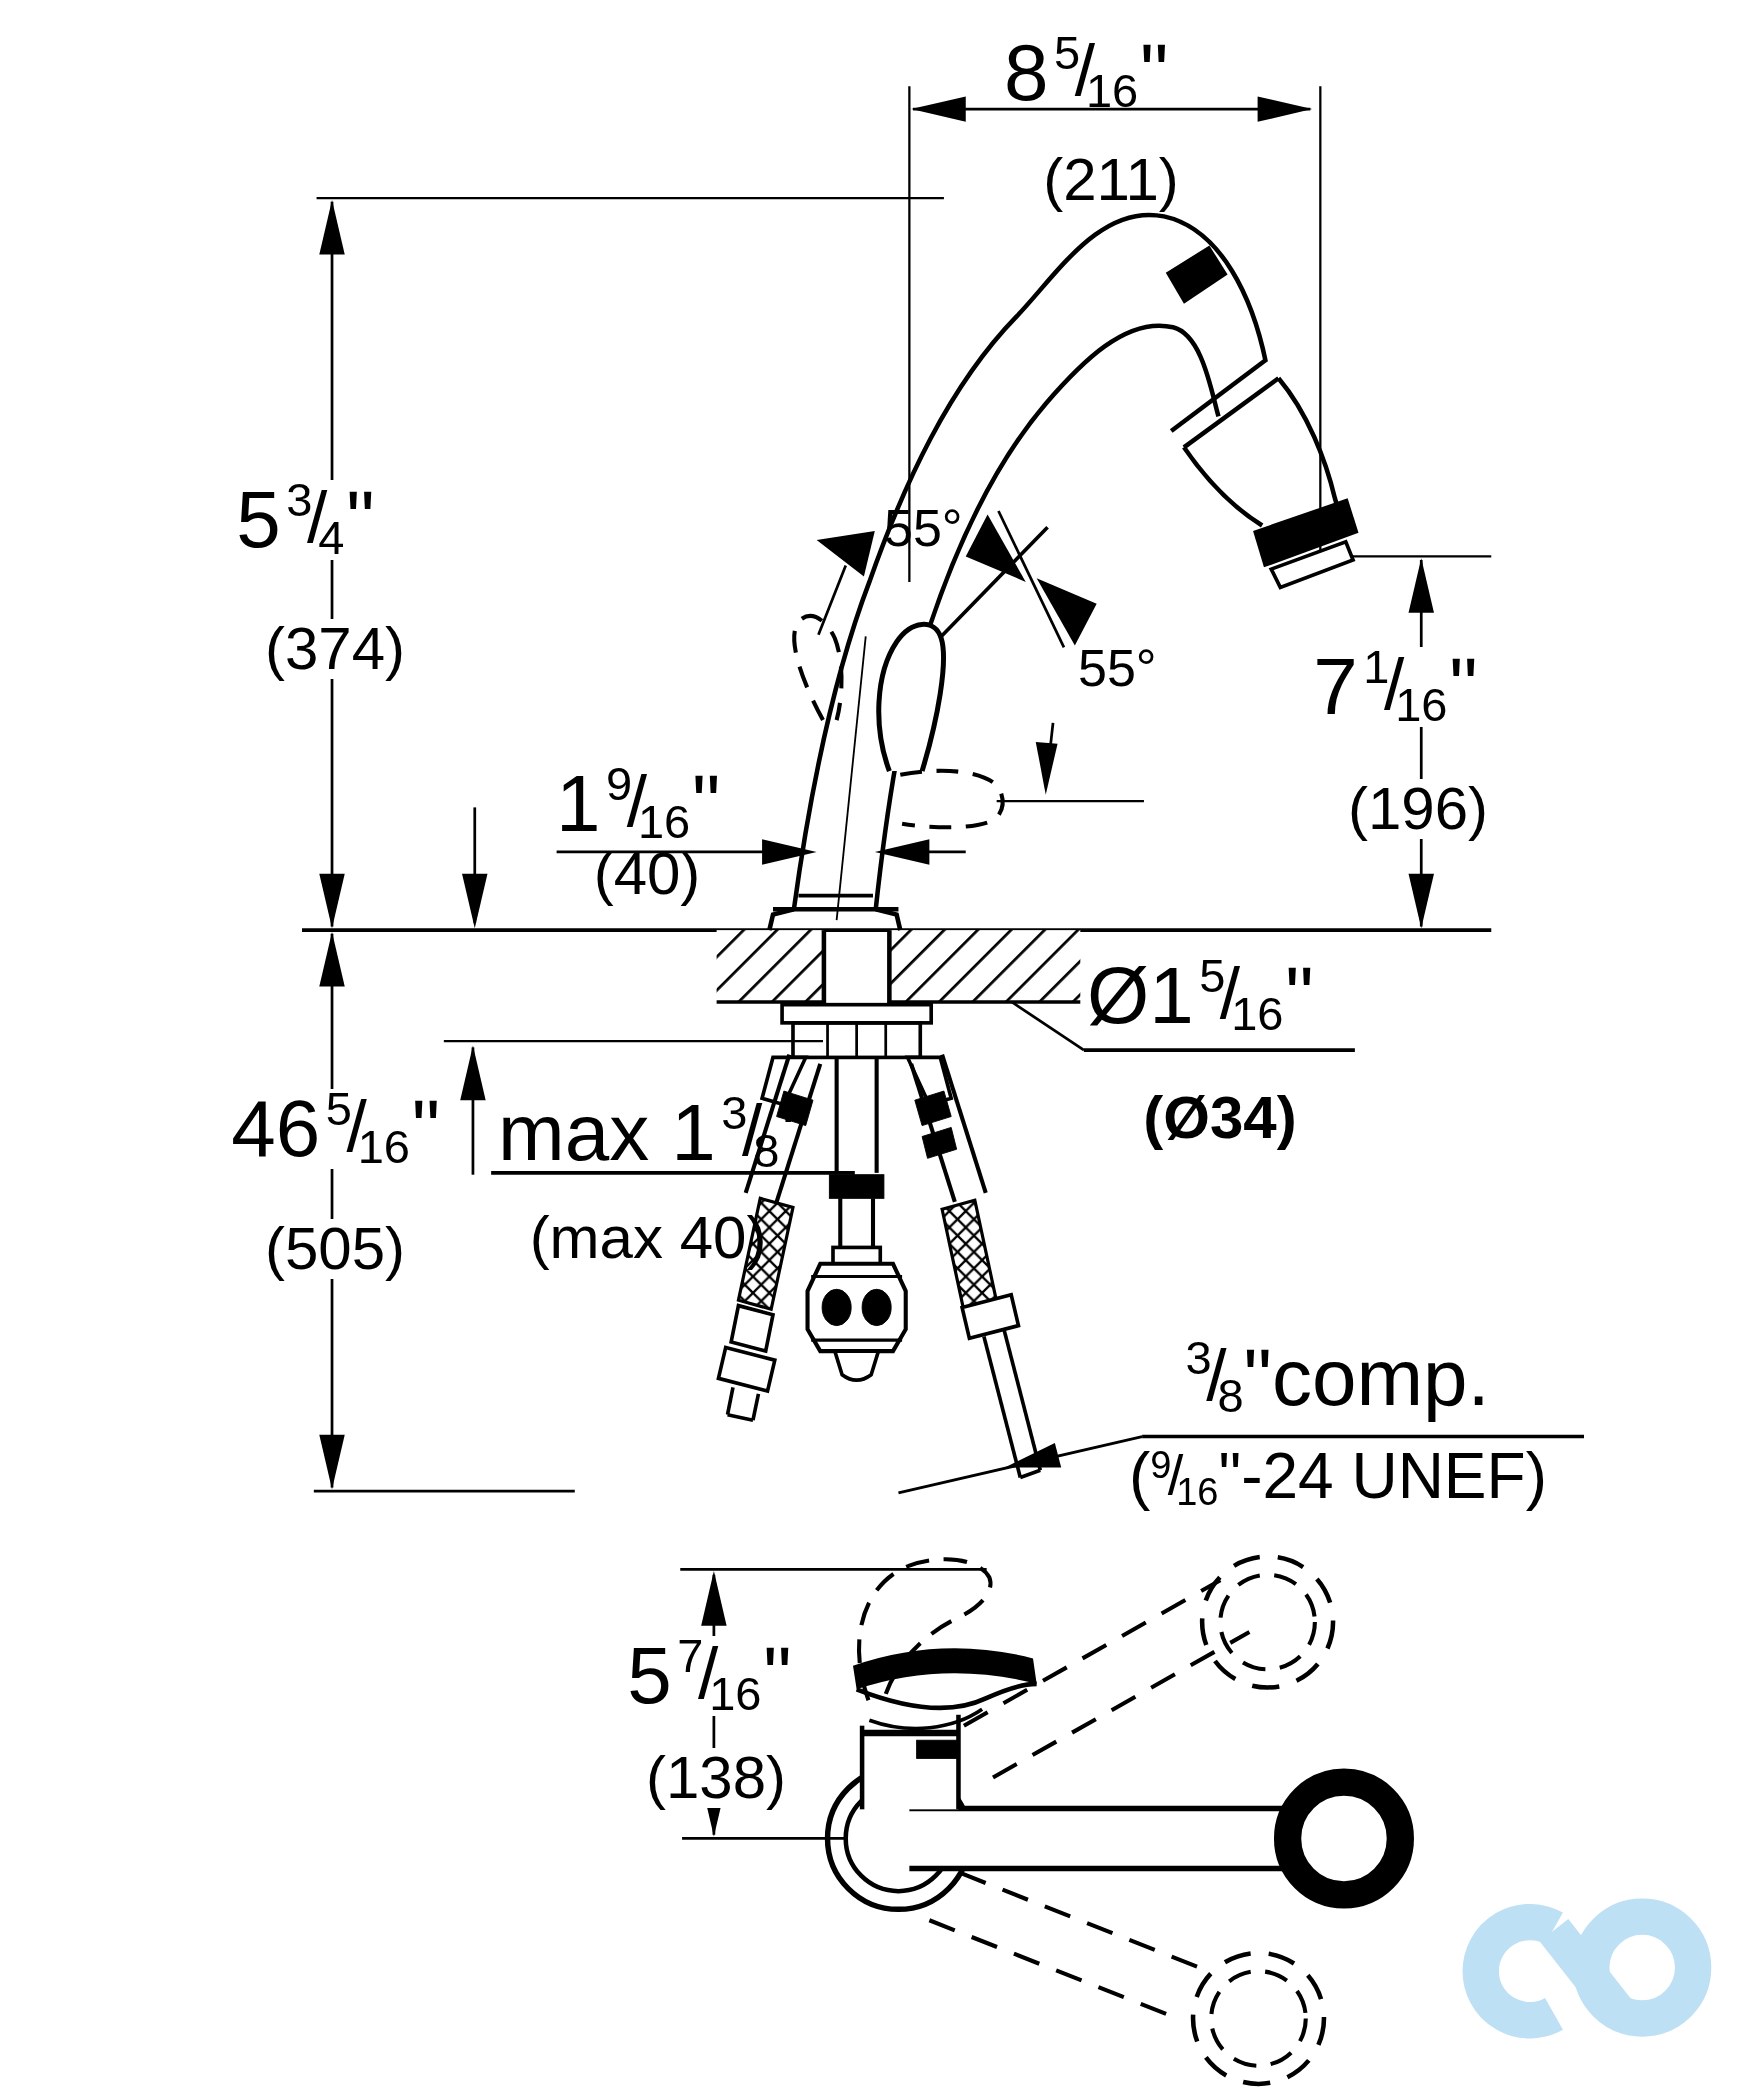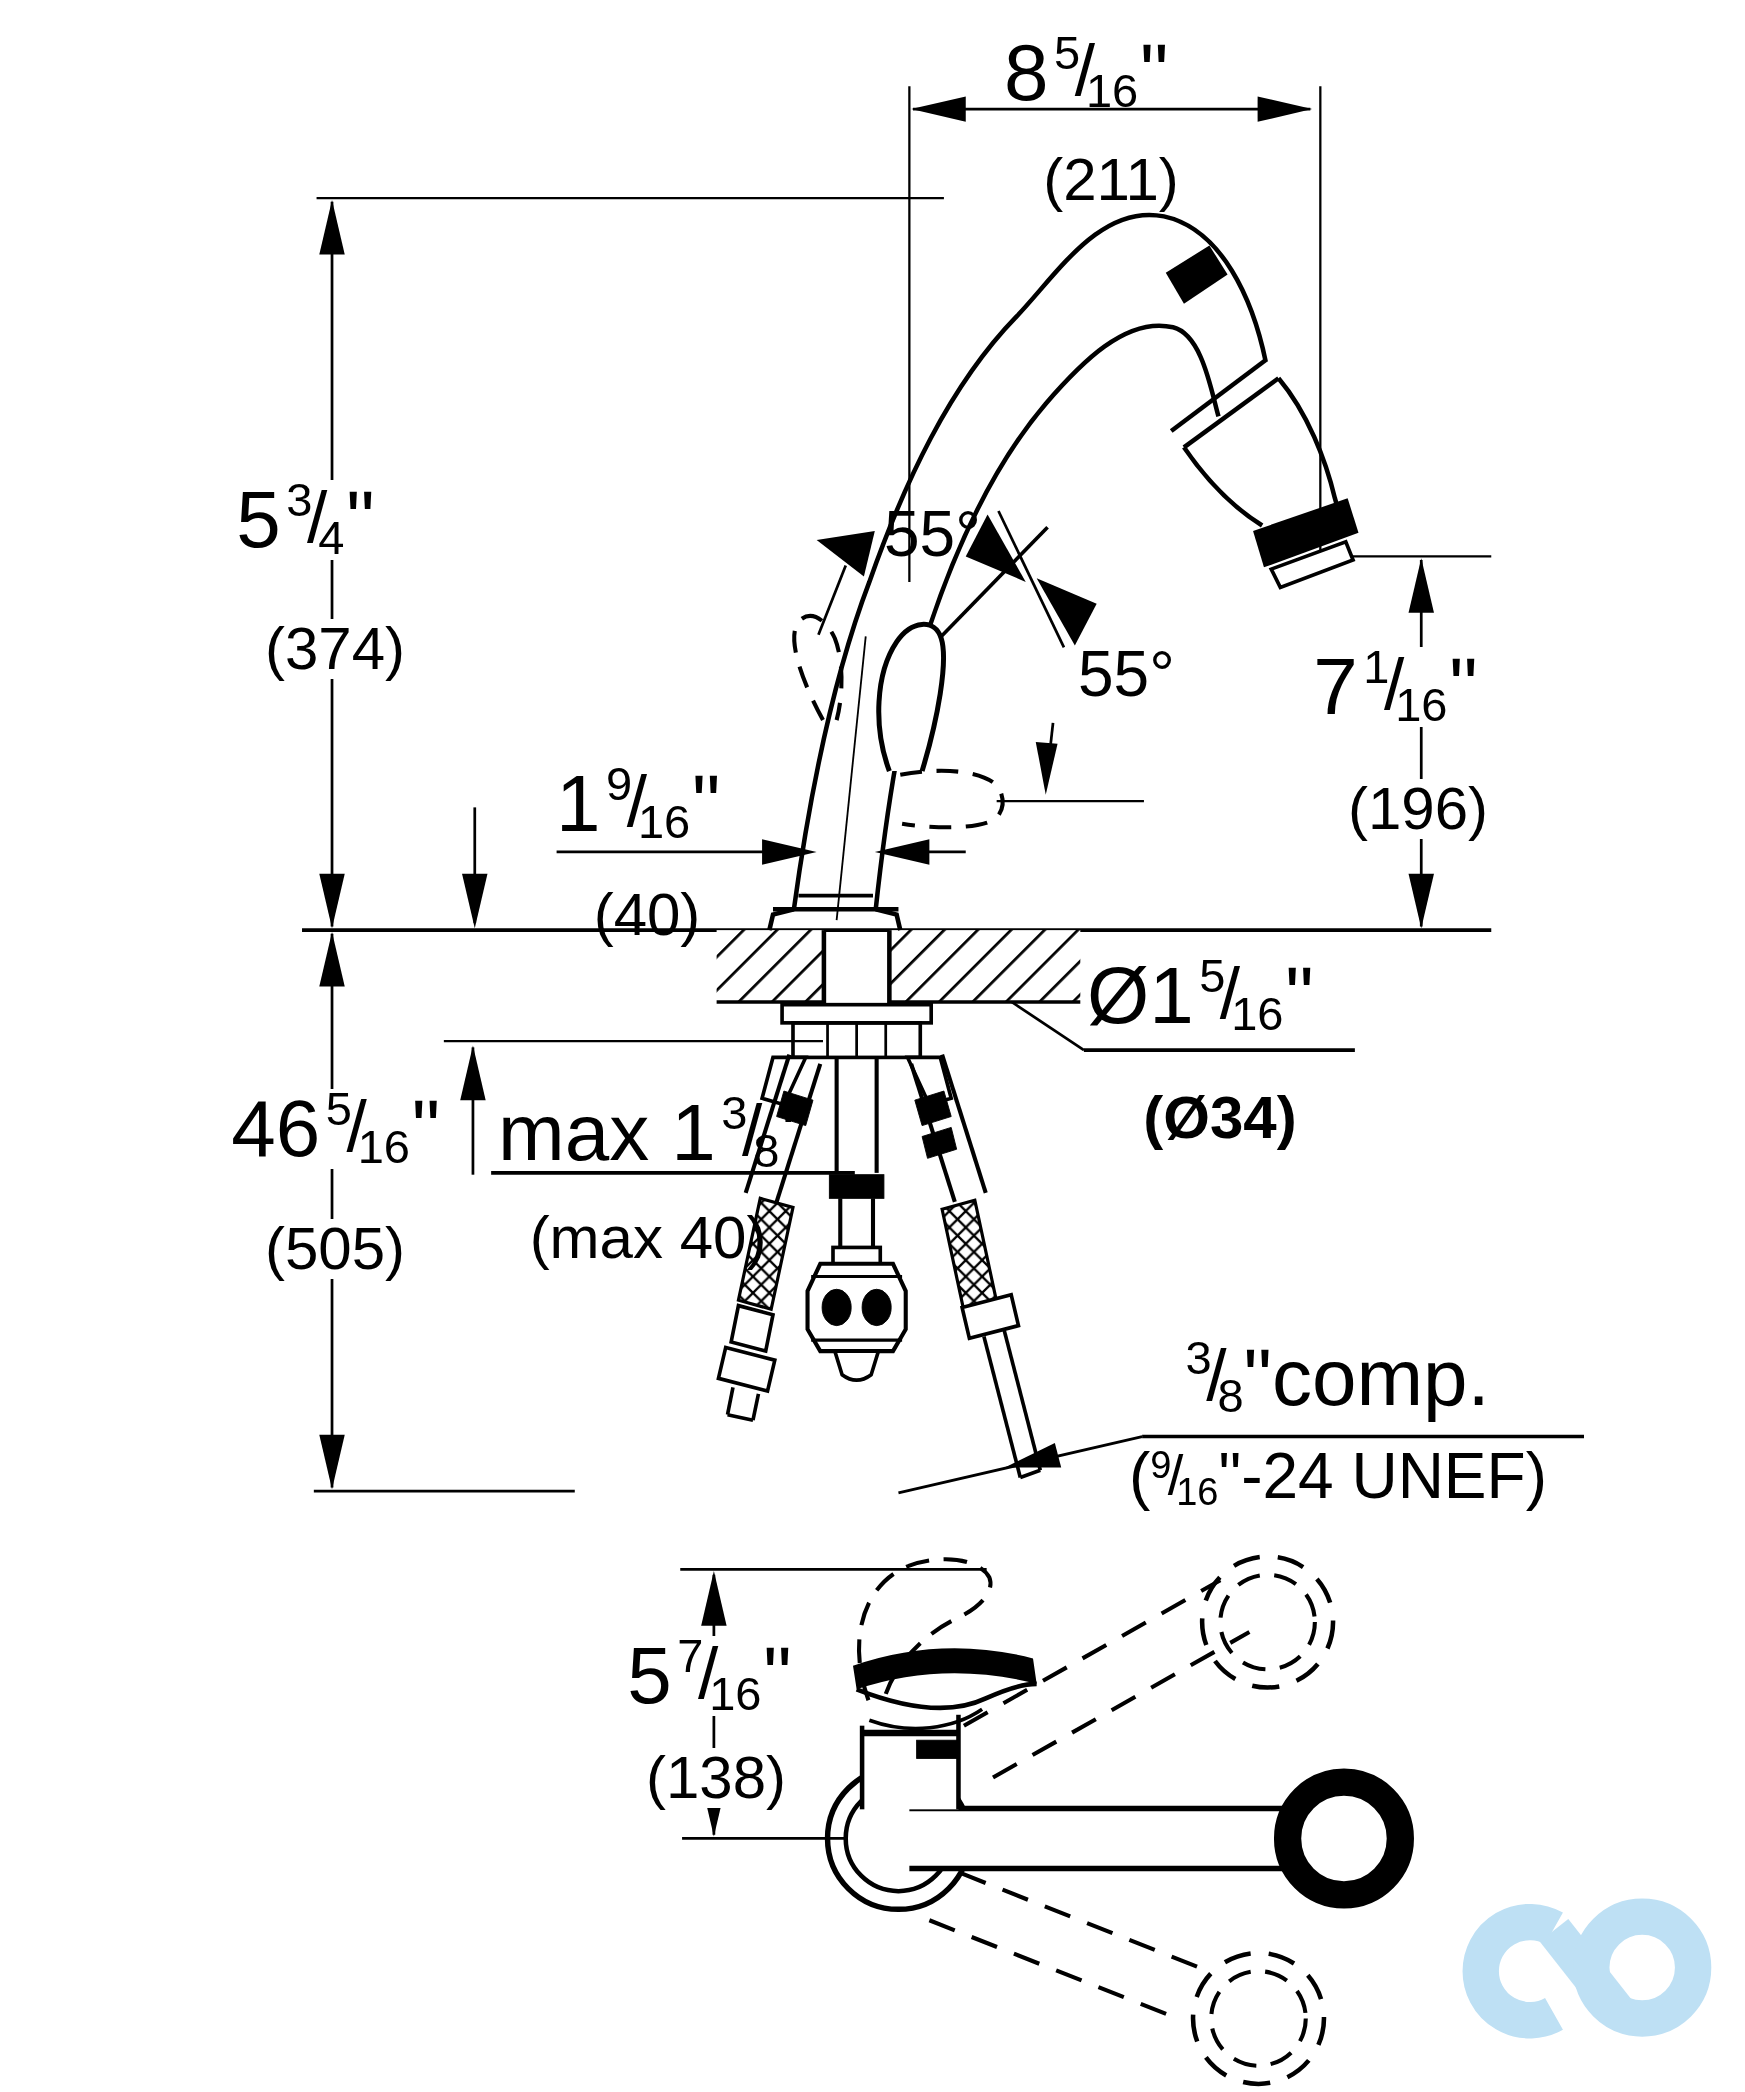--- a/index.html
+++ b/index.html
@@ -12,21 +12,21 @@
   .w{font-size:80px;}
   .num{font-size:47px;position:relative;top:-31px;margin-left:5.5px;}
   .sl{font-size:73px;position:relative;top:-5.5px;margin:0 -9px 0 -5.5px;}
   .den{font-size:47px;position:relative;top:7.3px;}
   .unit{font-size:80px;margin-left:1.8px;}
   .metric{font-size:60px;margin-top:30px;}
   .metric2{font-size:64px;}
   .mnum{font-size:38px;position:relative;top:-20px;}
   .msl{font-size:56px;position:relative;top:-3.6px;margin:0 -7.3px 0 -3.6px;}
   .mden{font-size:38px;position:relative;top:7.3px;}
-  .angle{font-size:64px;}
+  .angle{font-size:52px;}
 </style>
 </head>
 <body>
 
 <div class="stage">
 
 <svg width="1746" height="2093" viewBox="0 0 1920 2302">
   <defs>
     <pattern id="hatch" width="26" height="26" patternUnits="userSpaceOnUse" patternTransform="rotate(45)">
       <rect width="26" height="26" fill="#fff"></rect>
@@ -257,21 +257,21 @@
   <div class="dim angle" style="left:1078px;top:642px;">55°</div>
 
   <div class="dim bg" style="left:1306px;top:647px;">
     <span class="w">7</span><span class="num">1</span><span class="sl">/</span><span class="den">16</span><span class="unit">"</span>
   </div>
   <div class="dim center metric bg" style="left:1418px;top:749px;">(196)</div>
 
   <div class="dim" style="left:556px;top:764px;">
     <span class="w">1</span><span class="num">9</span><span class="sl">/</span><span class="den">16</span><span class="unit">"</span>
   </div>
-  <div class="dim center metric" style="left:647px;top:855px;">(40)</div>
+  <div class="dim center metric" style="left:647px;top:814px;">(40)</div>
 
   <div class="dim" style="left:1087px;top:956px;">
     <span class="w">Ø1</span><span class="num">5</span><span class="sl">/</span><span class="den">16</span><span class="unit">"</span>
   </div>
   <div class="dim center metric" style="left:1220px;top:1058px;font-weight:bold;">(Ø34)</div>
 
   <div class="dim bg" style="left:224px;top:1089px;">
     <span class="w">46</span><span class="num">5</span><span class="sl">/</span><span class="den">16</span><span class="unit">"</span>
   </div>
   <div class="dim center metric bg" style="left:335px;top:1189px;">(505)</div>

